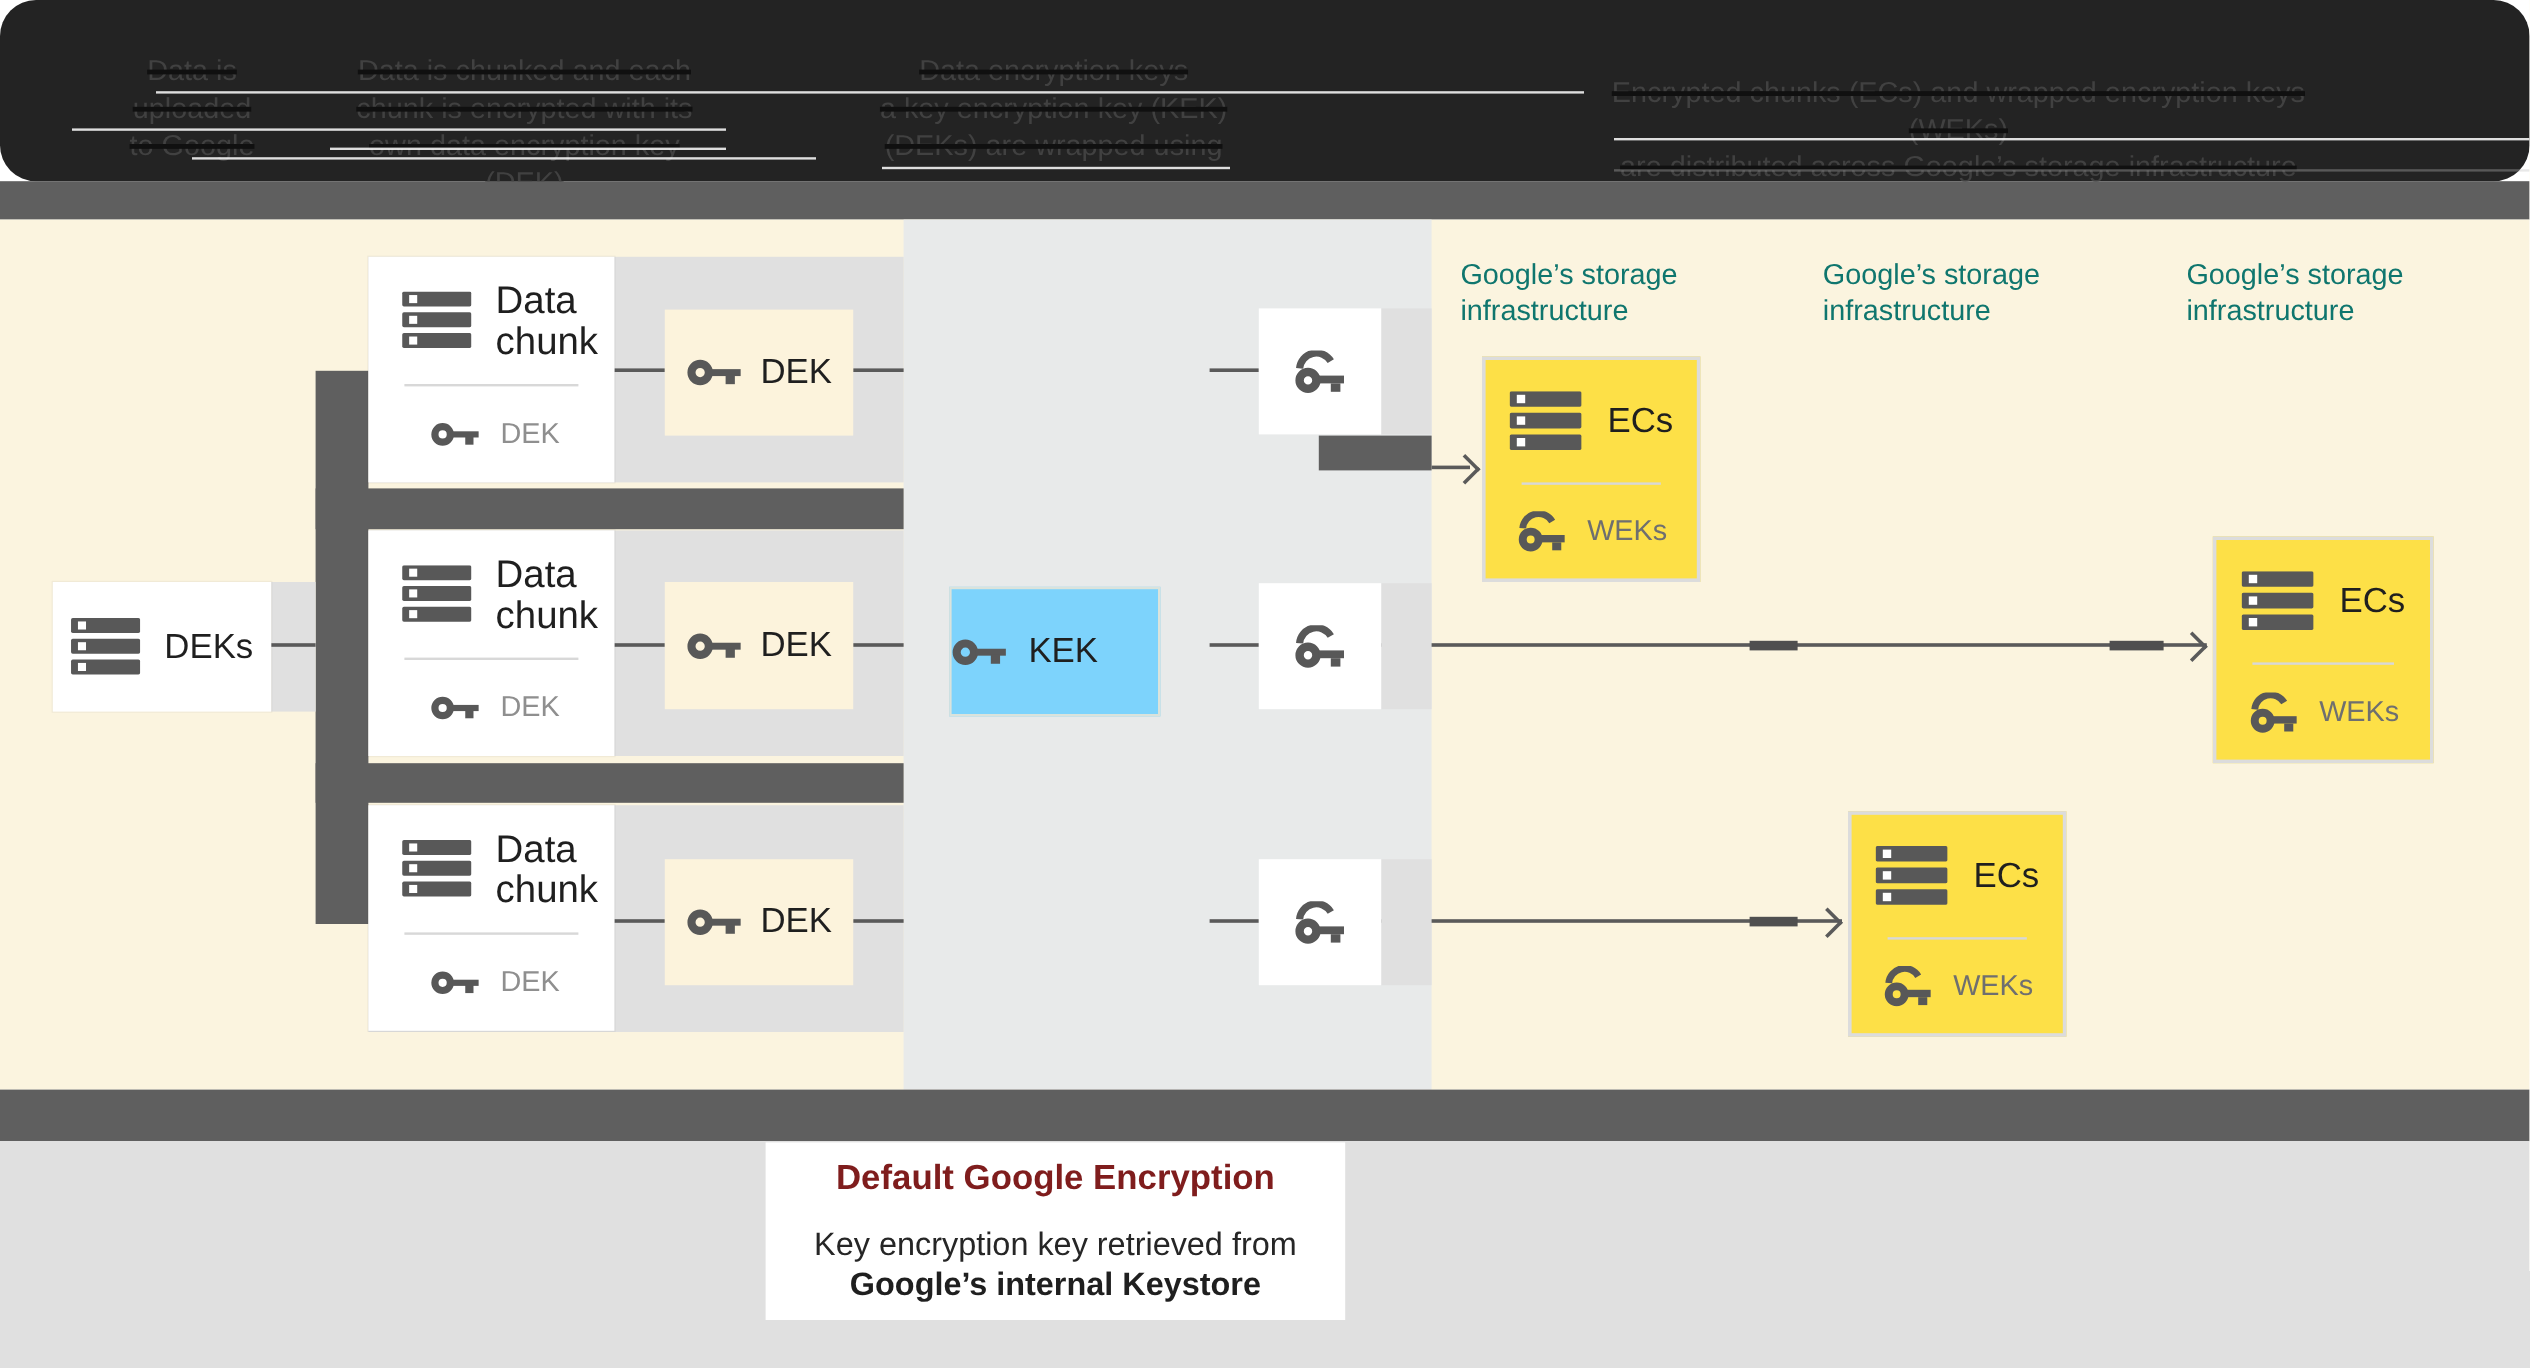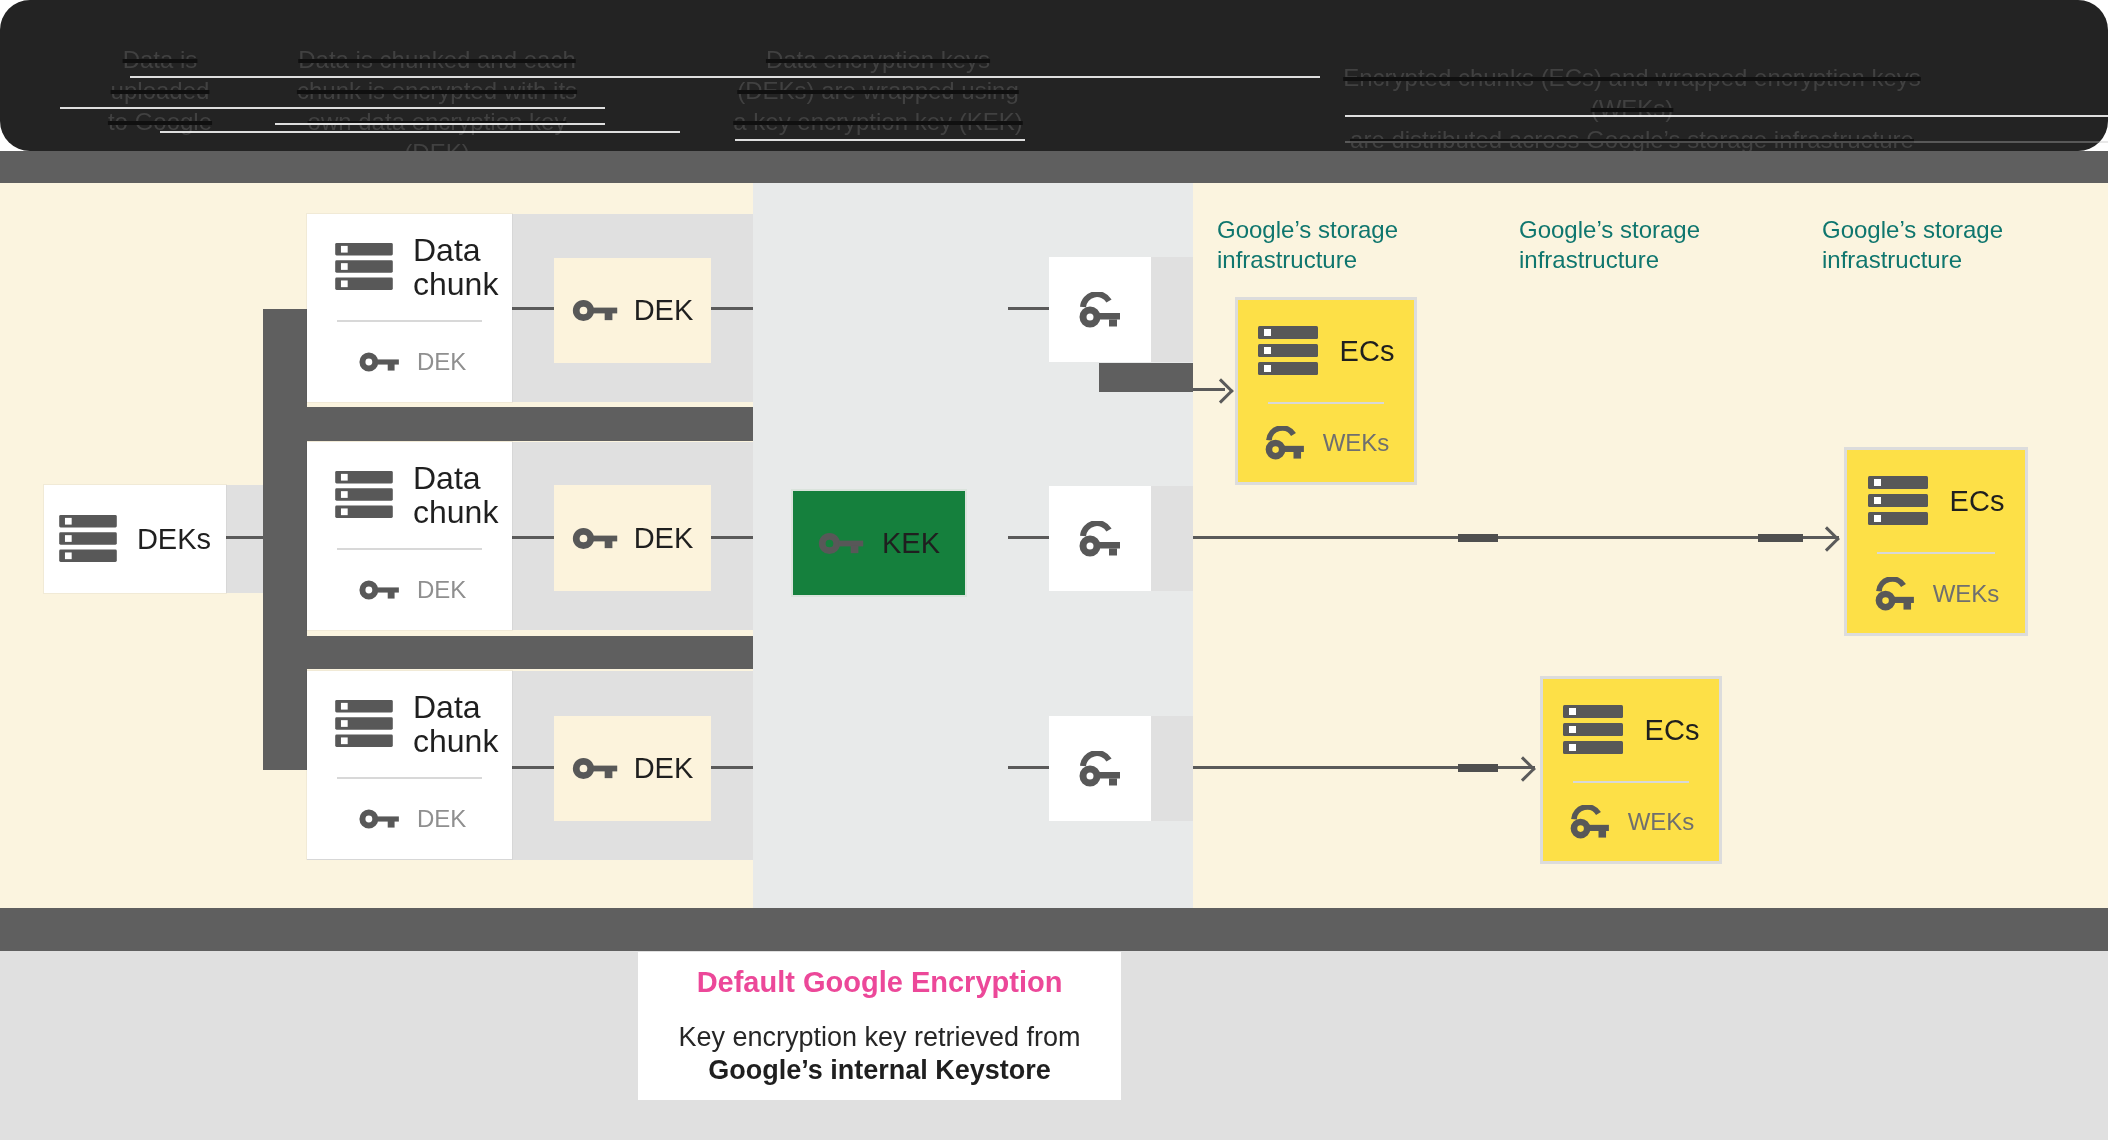--- a/index.html
+++ b/index.html
@@ -33,36 +33,36 @@
   .data-box{left:44px;top:302px;width:182px;height:108px;display:flex;align-items:center;justify-content:center;gap:20px;}
   .label-lg{font-size:29px;color:#1f1f1f;}
   .chunk{left:307px;width:205px;height:188px;display:flex;flex-direction:column;}
   .chunk-top{height:106px;display:flex;align-items:center;gap:20px;padding-left:28px;}
   .chunk-title{width:100px;font-size:32px;line-height:34px;color:#1f1f1f;}
   .divider{height:2px;background:#d8d8d8;margin:0 30px;}
   .chunk-bot{flex:1;display:flex;align-items:center;gap:16px;padding-left:52px;}
   .sub-label{font-size:24px;color:#8f8f8f;}
 
   .dek-box{left:554px;width:157px;height:105px;background:#FCF3DC;display:flex;align-items:center;justify-content:center;gap:14px;}
-  .kek-box{left:791px;top:306px;width:176px;height:108px;background:#15803d;border:2px solid #DAE3DC;box-sizing:border-box;
-           display:flex;align-items:center;justify-content:center;gap:16px;}
+  .kek-box{left:791px;top:306px;width:176px;height:108px;background:#7dd3fc;border:2px solid #DAE3DC;box-sizing:border-box;
+           display:flex;align-items:center;gap:16px;}
   .key-sq{left:1049px;width:102px;height:105px;background:#ffffff;display:flex;align-items:center;justify-content:center;}
 
   .ecs{width:182px;height:188px;background:#fde047;border:3px solid #DCDCDC;box-sizing:border-box;display:flex;flex-direction:column;}
   .ecs-top{height:102px;display:flex;align-items:center;justify-content:center;gap:22px;}
   .ecs-bot{flex:1;display:flex;align-items:center;justify-content:center;gap:16px;border-radius:17px;}
   .weks-label{font-size:24px;color:#6f6f6f;}
 
   .storage-label{width:212px;font-size:24px;line-height:30px;color:#0f766e;}
 
   
   .footer{left:0;top:951px;width:2108px;height:189px;background:#E0E0E0;}
   .caption{left:638px;top:952px;width:483px;height:148px;background:#ffffff;display:flex;flex-direction:column;
            align-items:center;justify-content:center;text-align:center;}
-  .cap-title{font-size:29px;font-weight:bold;color:#ec4899;margin-bottom:22px;}
+  .cap-title{font-size:29px;font-weight:bold;color:#7f1d1d;margin-bottom:22px;}
   .cap-body{font-size:27px;color:#262626;line-height:33px;}
   .cap-bold{font-size:27px;font-weight:bold;color:#1f1f1f;line-height:33px;}
 
   svg{display:block;}
 </style>
 </head>
 <body>
 
 <div class="stage">
 
@@ -72,22 +72,22 @@
       <div class="hline">uploaded</div>
       <div class="hline">to Google</div>
     </div>
     <div class="hstep" style="left:272px;top:44px;width:330px;">
       <div class="hline">Data is chunked and each</div>
       <div class="hline">chunk is encrypted with its</div>
       <div class="hline">own data encryption key (DEK)</div>
     </div>
     <div class="hstep" style="left:710px;top:44px;width:336px;">
       <div class="hline">Data encryption keys</div>
+      <div class="hline">a key encryption key (KEK)</div>
       <div class="hline">(DEKs) are wrapped using</div>
-      <div class="hline">a key encryption key (KEK)</div>
     </div>
     <div class="hstep" style="left:1310px;top:62px;width:644px;">
       <div class="hline">Encrypted chunks (ECs) and wrapped encryption keys (WEKs)</div>
       <div class="hline">are distributed across Google’s storage infrastructure</div>
     </div>
     <div class="redact" style="left:130px;top:76px;width:1190px;"></div>
     <div class="redact" style="left:60px;top:107px;width:545px;"></div>
     <div class="redact" style="left:275px;top:123px;width:330px;"></div>
     <div class="redact" style="left:735px;top:139px;width:290px;"></div>
     <div class="redact" style="left:1345px;top:115px;width:763px;"></div>

